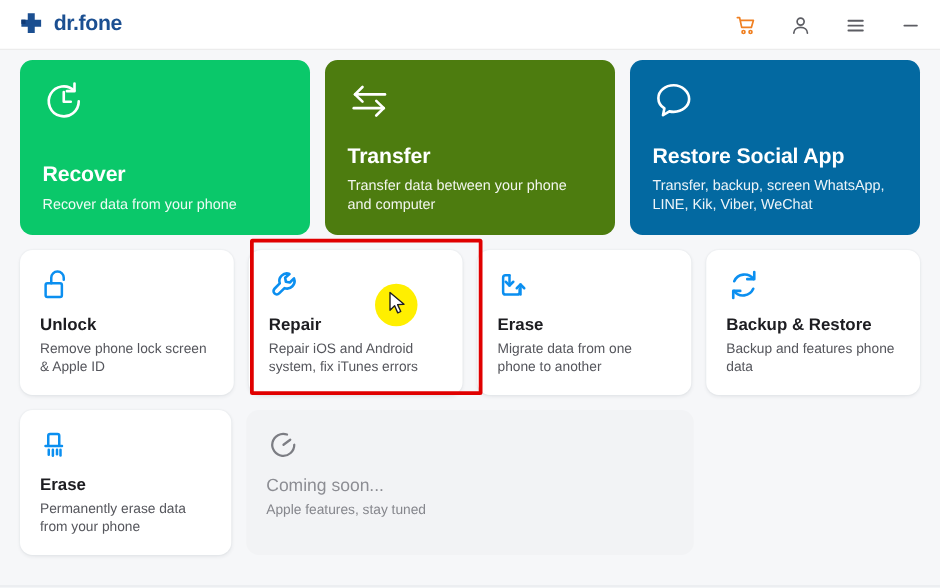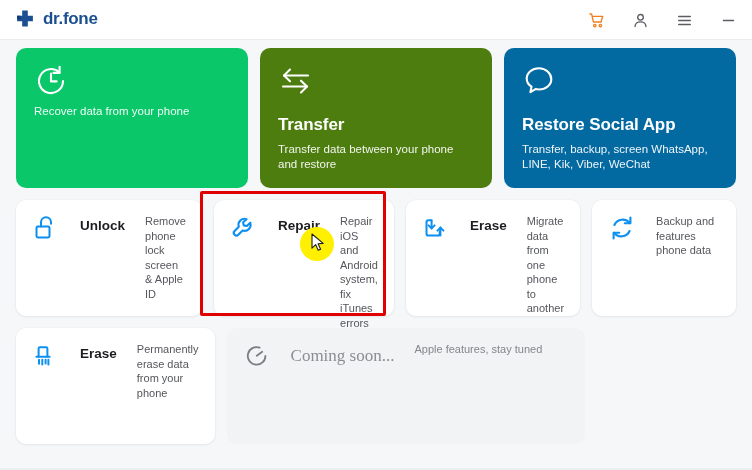--- a/index.html
+++ b/index.html
@@ -118,23 +118,22 @@
 
   
   .tile {
     background: #ffffff;
     border-radius: 10px;
     padding: 14px 16px;
     position: relative;
     cursor: pointer;
     box-shadow: 0 1px 3px rgba(30,40,60,0.07), 0 0 0 1px rgba(30,40,60,0.015);
     display: flex;
-    flex-direction: row;
+    flex-direction: column;
     flex: 1 1 0;
-    gap: 20px;
   }
 
   .tile .tile-icon {
     height: 34px;
     display: flex;
     align-items: flex-start;
   }
 
   .tile .tile-title {
     font-size: 13.5px;
@@ -149,21 +148,21 @@
     line-height: 14.5px;
     color: #55565c;
   }
 
   .tile.muted {
     background: #f2f3f5;
     box-shadow: none;
     flex: 0 0 358px;
   }
 
-  .tile.muted .tile-title { color: #8c8d93; font-weight: normal; font-size: 17px; font-family: Liberation Serif, serif; }
+  .tile.muted .tile-title { color: #8c8d93; font-weight: normal; font-size: 14px; }
   .tile.muted .tile-desc  { color: #85868c; }
 
   .tile.spacer {
     background: transparent;
     box-shadow: none;
     cursor: default;
   }
 
   
   #repair-highlight {
@@ -262,34 +261,35 @@
   <div class="row" id="row-top">
 
     <div class="card color big" style="background:#0ac86a">
       <span class="card-icon">
         <svg width="34" height="34" viewBox="0 0 34 34" fill="none" stroke="#ffffff" stroke-width="2.1" stroke-linecap="round" stroke-linejoin="round">
           <path d="M29 17a12 12 0 1 1-3.6-8.5"></path>
           <polyline points="25.6,2.8 25.6,8.9 19.5,8.9"></polyline>
           <polyline points="17,9.6 17,17.4 22.6,17.4"></polyline>
         </svg>
       </span>
+      <div class="card-title">Recover</div>
       <div class="card-desc">Recover data from your phone</div>
     </div>
 
     <div class="card color big" style="background:#4d7c0f">
       <span class="card-icon">
         <svg width="34" height="34" viewBox="0 0 34 34" fill="none" stroke="#ffffff" stroke-width="2.1" stroke-linecap="round" stroke-linejoin="round">
           <path d="M30 11.5H6"></path>
           <polyline points="12,5.6 6,11.5 12,17.3"></polyline>
           <path d="M5 22.5h24"></path>
           <polyline points="23,16.7 29,22.5 23,28.4"></polyline>
         </svg>
       </span>
       <div class="card-title">Transfer</div>
-      <div class="card-desc">Transfer data between your phone and restore</div>
+      <div class="card-desc">Transfer data between your phone and computer</div>
     </div>
 
     <div class="card color big" style="background:#0369a1">
       <span class="card-icon">
         <svg width="34" height="34" viewBox="0 0 34 34" fill="none" stroke="#ffffff" stroke-width="2.1" stroke-linecap="round" stroke-linejoin="round">
           <path d="M17 4.2c-6.8 0-12.3 4.6-12.3 10.3 0 3.3 1.9 6.3 4.8 8.2l-1.1 5.5 5.1-3.1c1.1.3 2.3.4 3.5.4 6.8 0 12.3-4.6 12.3-10.3S23.8 4.2 17 4.2z"></path>
         </svg>
       </span>
       <div class="card-title">Restore Social App</div>
       <div class="card-desc">Transfer, backup, screen WhatsApp, LINE, Kik, Viber, WeChat</div>
@@ -336,20 +336,21 @@
 
     <div class="tile">
       <span class="tile-icon">
         <svg width="28" height="28" viewBox="0 0 28 28" fill="none" stroke="#0b8ff0" stroke-width="2.1" stroke-linecap="round" stroke-linejoin="round">
           <path d="M21.8 9.2A9 9 0 0 0 6.4 11"></path>
           <polyline points="22.4,3.6 22.4,9.3 16.8,9.3"></polyline>
           <path d="M6.2 18.8A9 9 0 0 0 21.6 17"></path>
           <polyline points="5.6,24.4 5.6,18.7 11.2,18.7"></polyline>
         </svg>
       </span>
+      <div class="tile-title">Backup &amp; Restore</div>
       <div class="tile-desc">Backup and features phone data</div>
     </div>
 
   </div>
 
   <div class="row" id="row-bot">
 
     <div class="tile">
       <span class="tile-icon">
         <svg width="28" height="28" viewBox="0 0 28 28" fill="none" stroke="#0b8ff0" stroke-width="2" stroke-linecap="round" stroke-linejoin="round">

